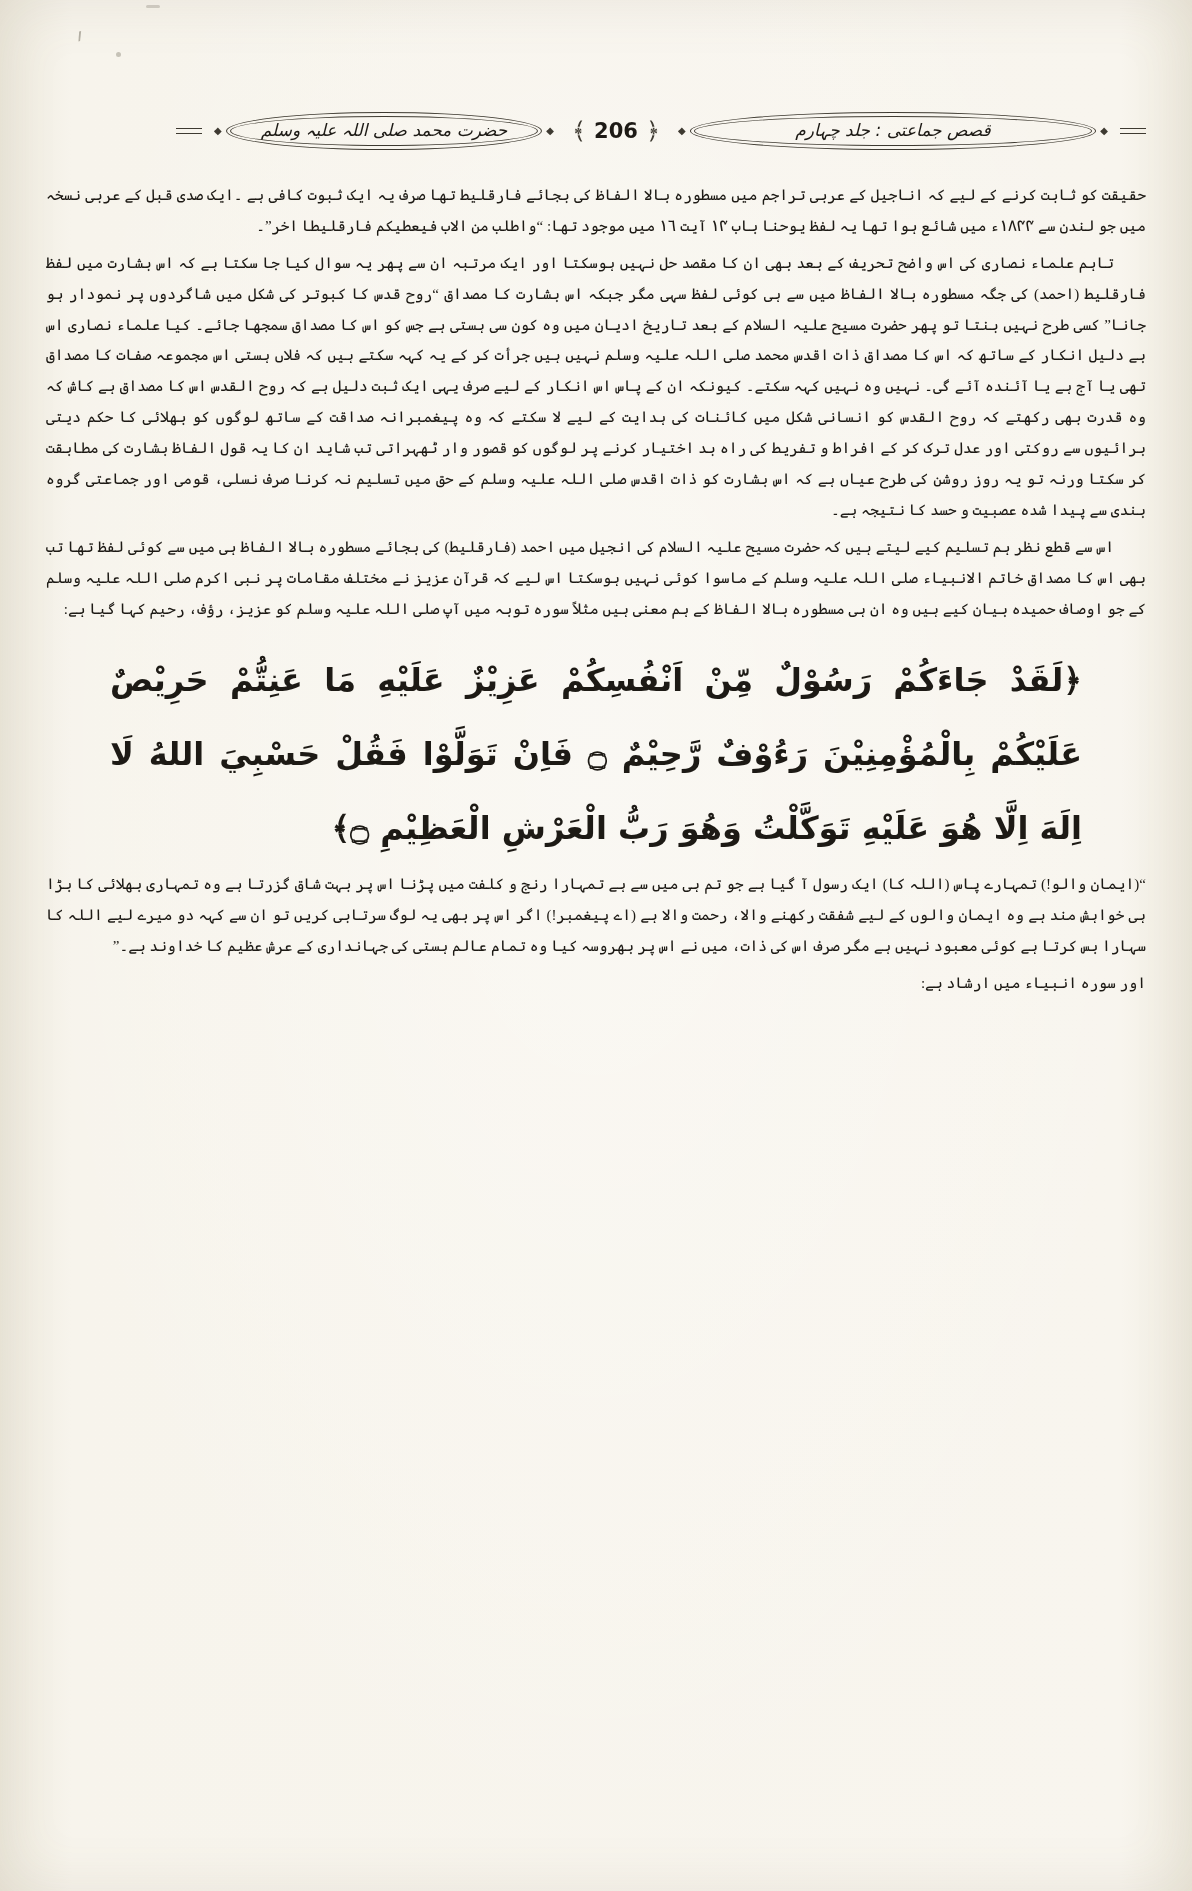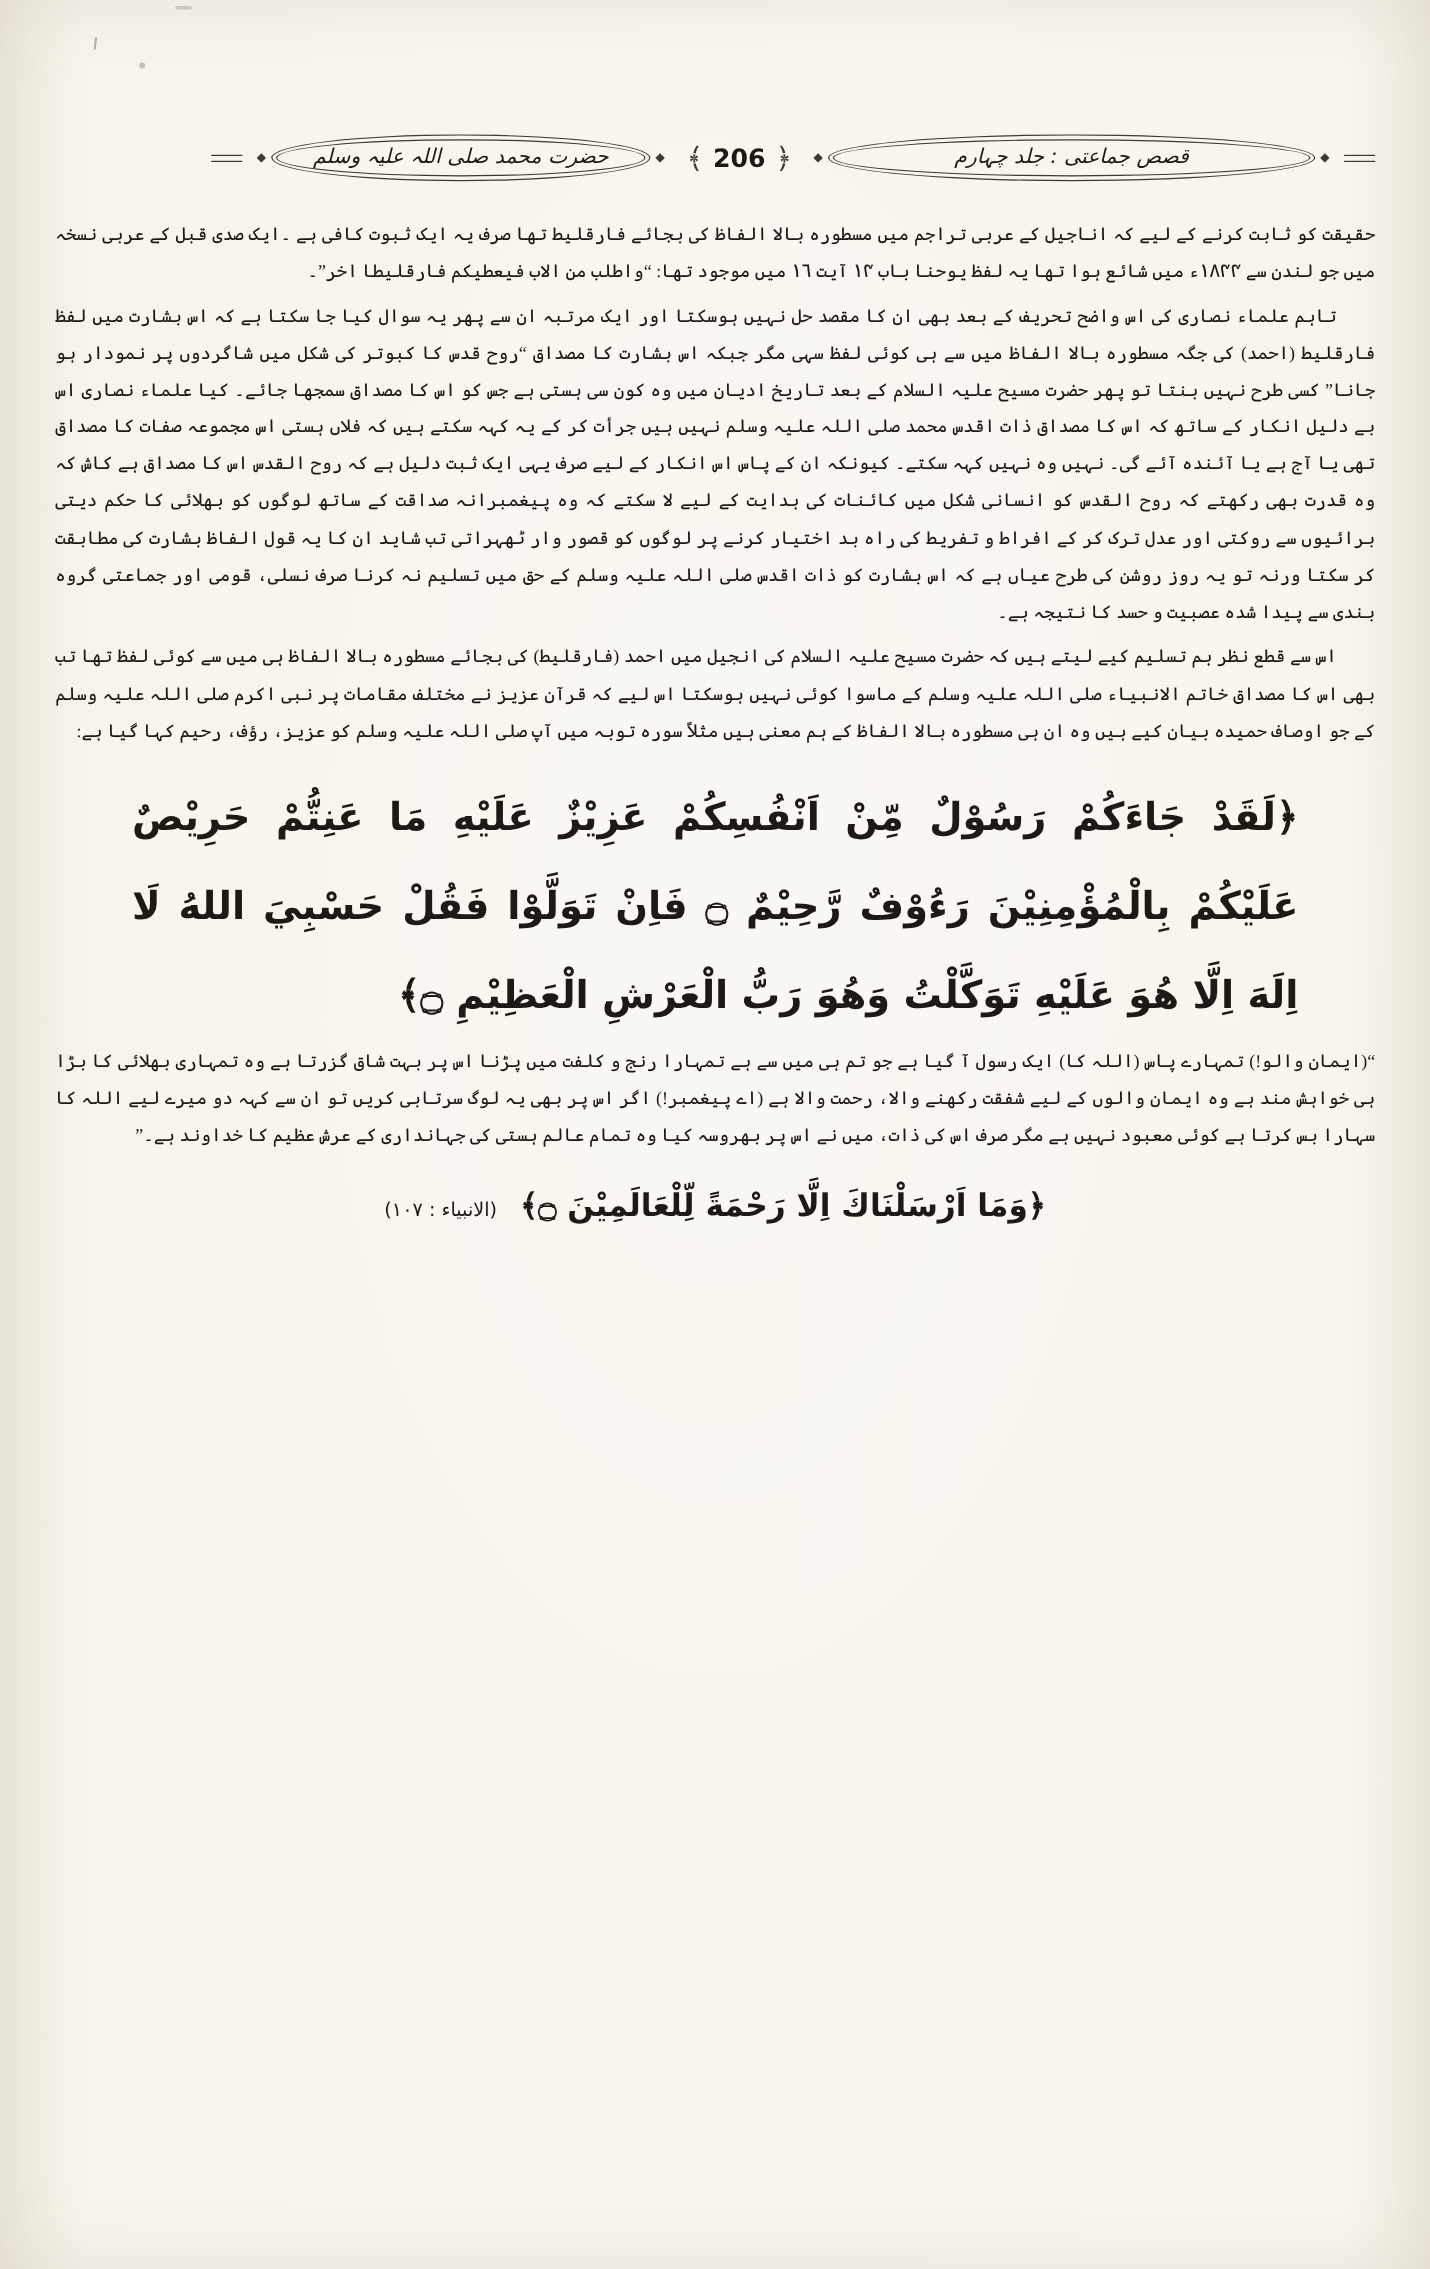--- a/index.html
+++ b/index.html
@@ -164,21 +164,18 @@
 
     <p class="indent mb-s">تاہم علماء نصاری کی اس واضح تحریف کے بعد بھی ان کا مقصد حل نہیں ہوسکتا اور ایک مرتبہ ان سے پھر یہ سوال کیا جا سکتا ہے کہ اس بشارت میں لفظ فارقلیط (احمد) کی جگہ مسطورہ بالا الفاظ میں سے ہی کوئی لفظ سہی مگر جبکہ اس بشارت کا مصداق “روح قدس کا کبوتر کی شکل میں شاگردوں پر نمودار ہو جانا” کسی طرح نہیں بنتا تو پھر حضرت مسیح علیہ السلام کے بعد تاریخ ادیان میں وہ کون سی ہستی ہے جس کو اس کا مصداق سمجھا جائے۔ کیا علماء نصاری اس بے دلیل انکار کے ساتھ کہ اس کا مصداق ذات اقدس محمد صلی اللہ علیہ وسلم نہیں ہیں جرأت کر کے یہ کہہ سکتے ہیں کہ فلاں ہستی اس مجموعہ صفات کا مصداق تھی یا آج ہے یا آئندہ آئے گی۔ نہیں وہ نہیں کہہ سکتے۔ کیونکہ ان کے پاس اس انکار کے لیے صرف یہی ایک ثبت دلیل ہے کہ روح القدس اس کا مصداق ہے کاش کہ وہ قدرت بھی رکھتے کہ روح القدس کو انسانی شکل میں کائنات کی ہدایت کے لیے لا سکتے کہ وہ پیغمبرانہ صداقت کے ساتھ لوگوں کو بھلائی کا حکم دیتی برائیوں سے روکتی اور عدل ترک کر کے افراط و تفریط کی راہ بد اختیار کرنے پر لوگوں کو قصور وار ٹھہراتی تب شاید ان کا یہ قول الفاظ بشارت کی مطابقت کر سکتا ورنہ تو یہ روز روشن کی طرح عیاں ہے کہ اس بشارت کو ذات اقدس صلی اللہ علیہ وسلم کے حق میں تسلیم نہ کرنا صرف نسلی، قومی اور جماعتی گروہ بندی سے پیدا شدہ عصبیت و حسد کا نتیجہ ہے۔</p>
 
     <p class="indent mb-m">اس سے قطع نظر ہم تسلیم کیے لیتے ہیں کہ حضرت مسیح علیہ السلام کی انجیل میں احمد (فارقلیط) کی بجائے مسطورہ بالا الفاظ ہی میں سے کوئی لفظ تھا تب بھی اس کا مصداق خاتم الانبیاء صلی اللہ علیہ وسلم کے ماسوا کوئی نہیں ہوسکتا اس لیے کہ قرآن عزیز نے مختلف مقامات پر نبی اکرم صلی اللہ علیہ وسلم کے جو اوصاف حمیدہ بیان کیے ہیں وہ ان ہی مسطورہ بالا الفاظ کے ہم معنی ہیں مثلاً سورہ توبہ میں آپ صلی اللہ علیہ وسلم کو عزیز، رؤف، رحیم کہا گیا ہے:</p>
 
     <div class="verse">﴿لَقَدْ جَاءَكُمْ رَسُوْلٌ مِّنْ اَنْفُسِكُمْ عَزِيْزٌ عَلَيْهِ مَا عَنِتُّمْ حَرِيْصٌ عَلَيْكُمْ بِالْمُؤْمِنِيْنَ رَءُوْفٌ رَّحِيْمٌ ۝ فَاِنْ تَوَلَّوْا فَقُلْ حَسْبِيَ اللهُ لَا اِلَهَ اِلَّا هُوَ عَلَيْهِ تَوَكَّلْتُ وَهُوَ رَبُّ الْعَرْشِ الْعَظِيْمِ ۝﴾</div>
 
 
     <p class="mb-s">“(ایمان والو!) تمہارے پاس (اللہ کا) ایک رسول آ گیا ہے جو تم ہی میں سے ہے تمہارا رنج و کلفت میں پڑنا اس پر بہت شاق گزرتا ہے وہ تمہاری بھلائی کا بڑا ہی خواہش مند ہے وہ ایمان والوں کے لیے شفقت رکھنے والا، رحمت والا ہے (اے پیغمبر!) اگر اس پر بھی یہ لوگ سرتابی کریں تو ان سے کہہ دو میرے لیے اللہ کا سہارا بس کرتا ہے کوئی معبود نہیں ہے مگر صرف اس کی ذات، میں نے اس پر بھروسہ کیا وہ تمام عالم ہستی کی جہانداری کے عرش عظیم کا خداوند ہے۔”</p>
 
+    <p class="mb-s">اور سورہ انبیاء میں ارشاد ہے:</p>
 
-    <div class="verse-inline-row">
-      <span>﴿وَمَا اَرْسَلْنَاكَ اِلَّا رَحْمَةً لِّلْعَالَمِيْنَ ۝﴾</span>
-      <span class="cite">(الانبیاء : ۱۰۷)</span>
-    </div>
 
   </main>
 
 </div>
 
 </body></html>

